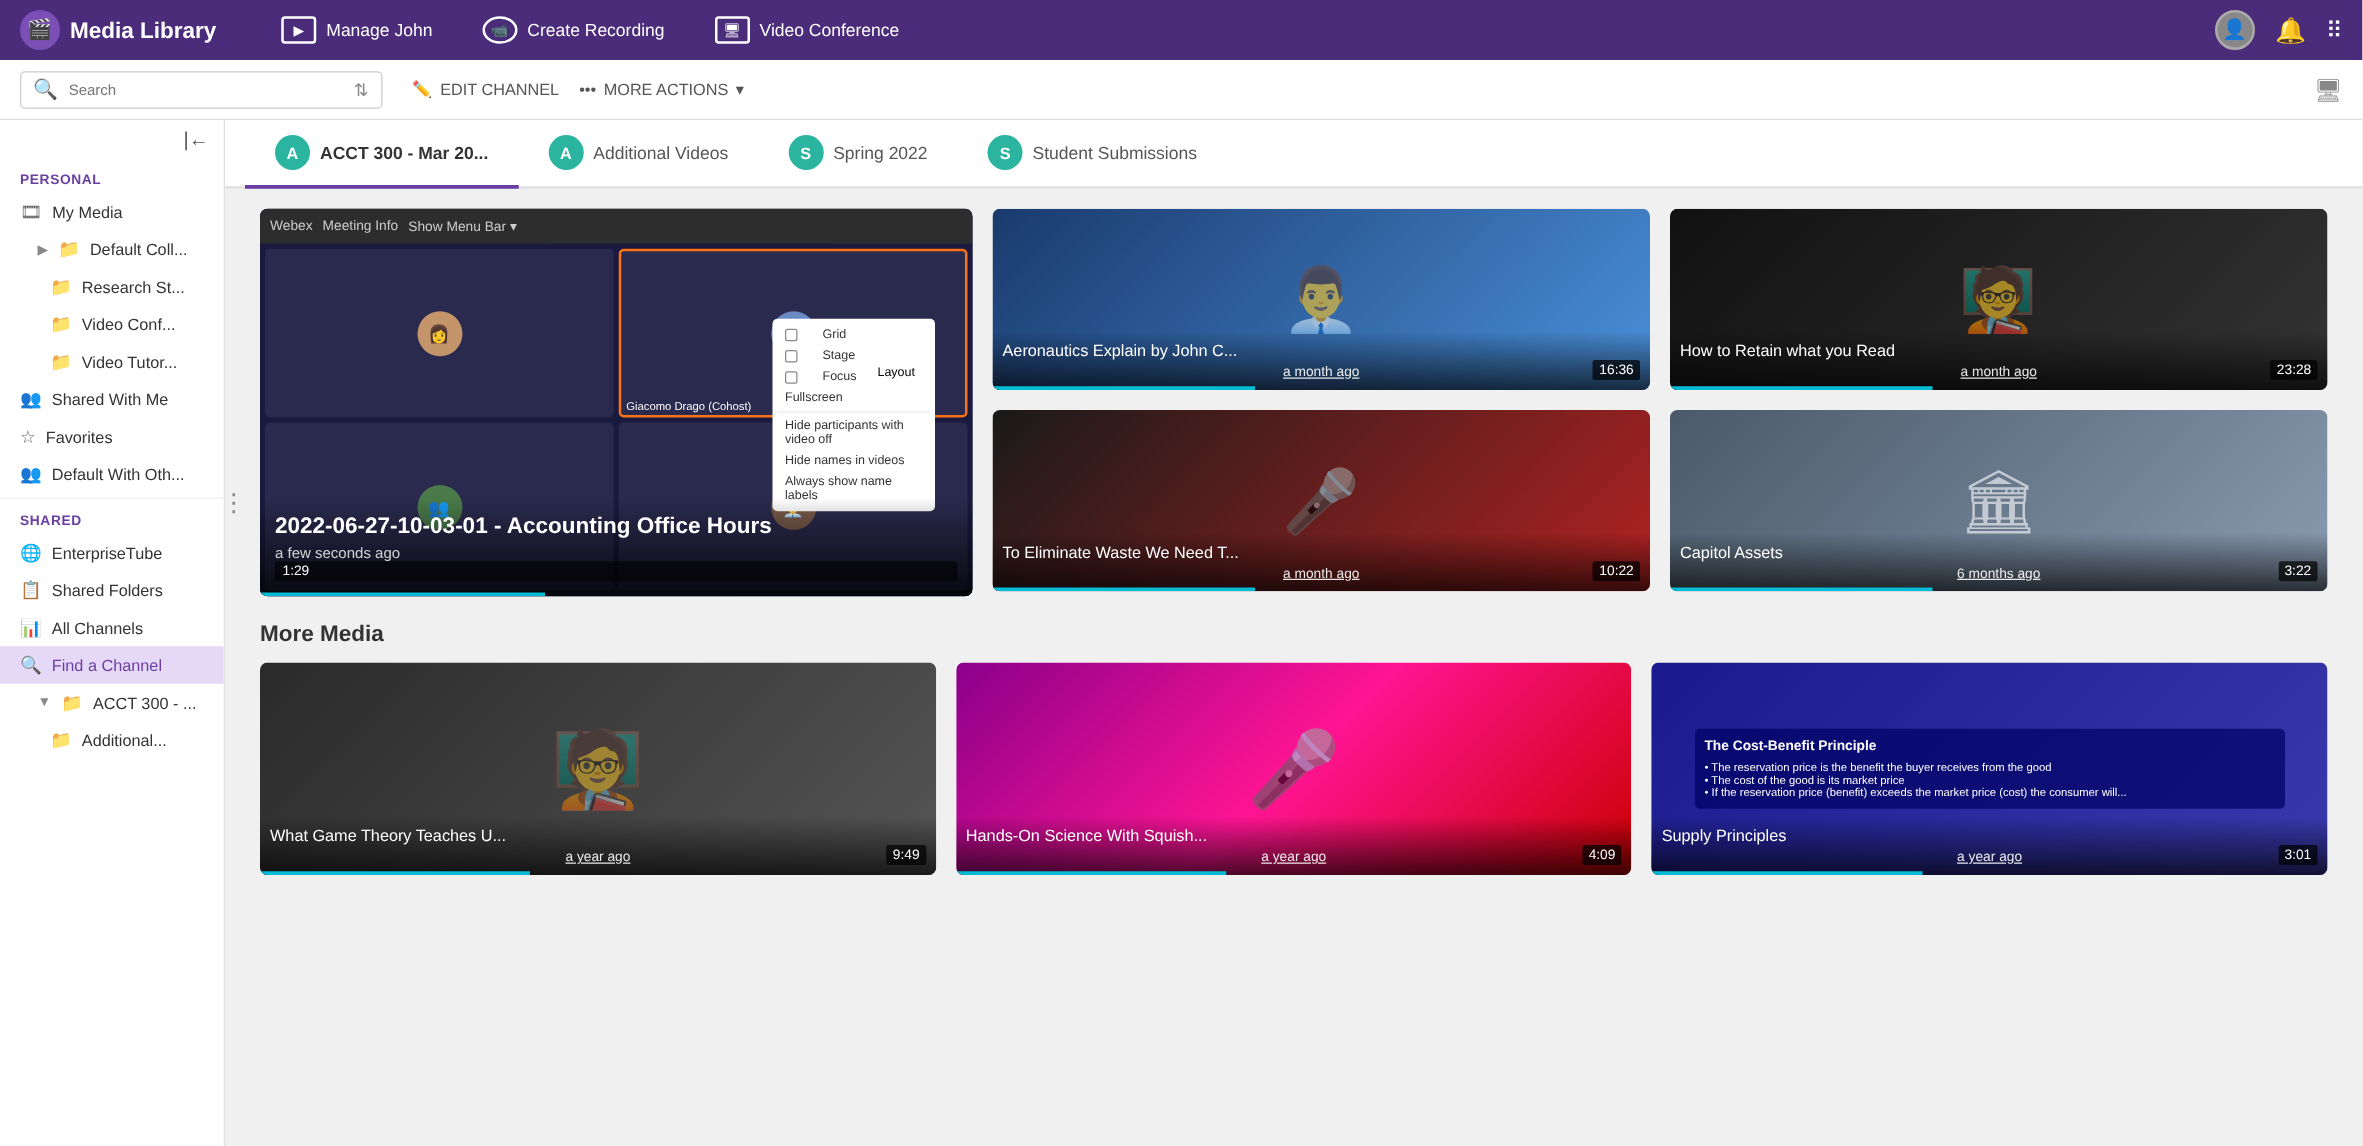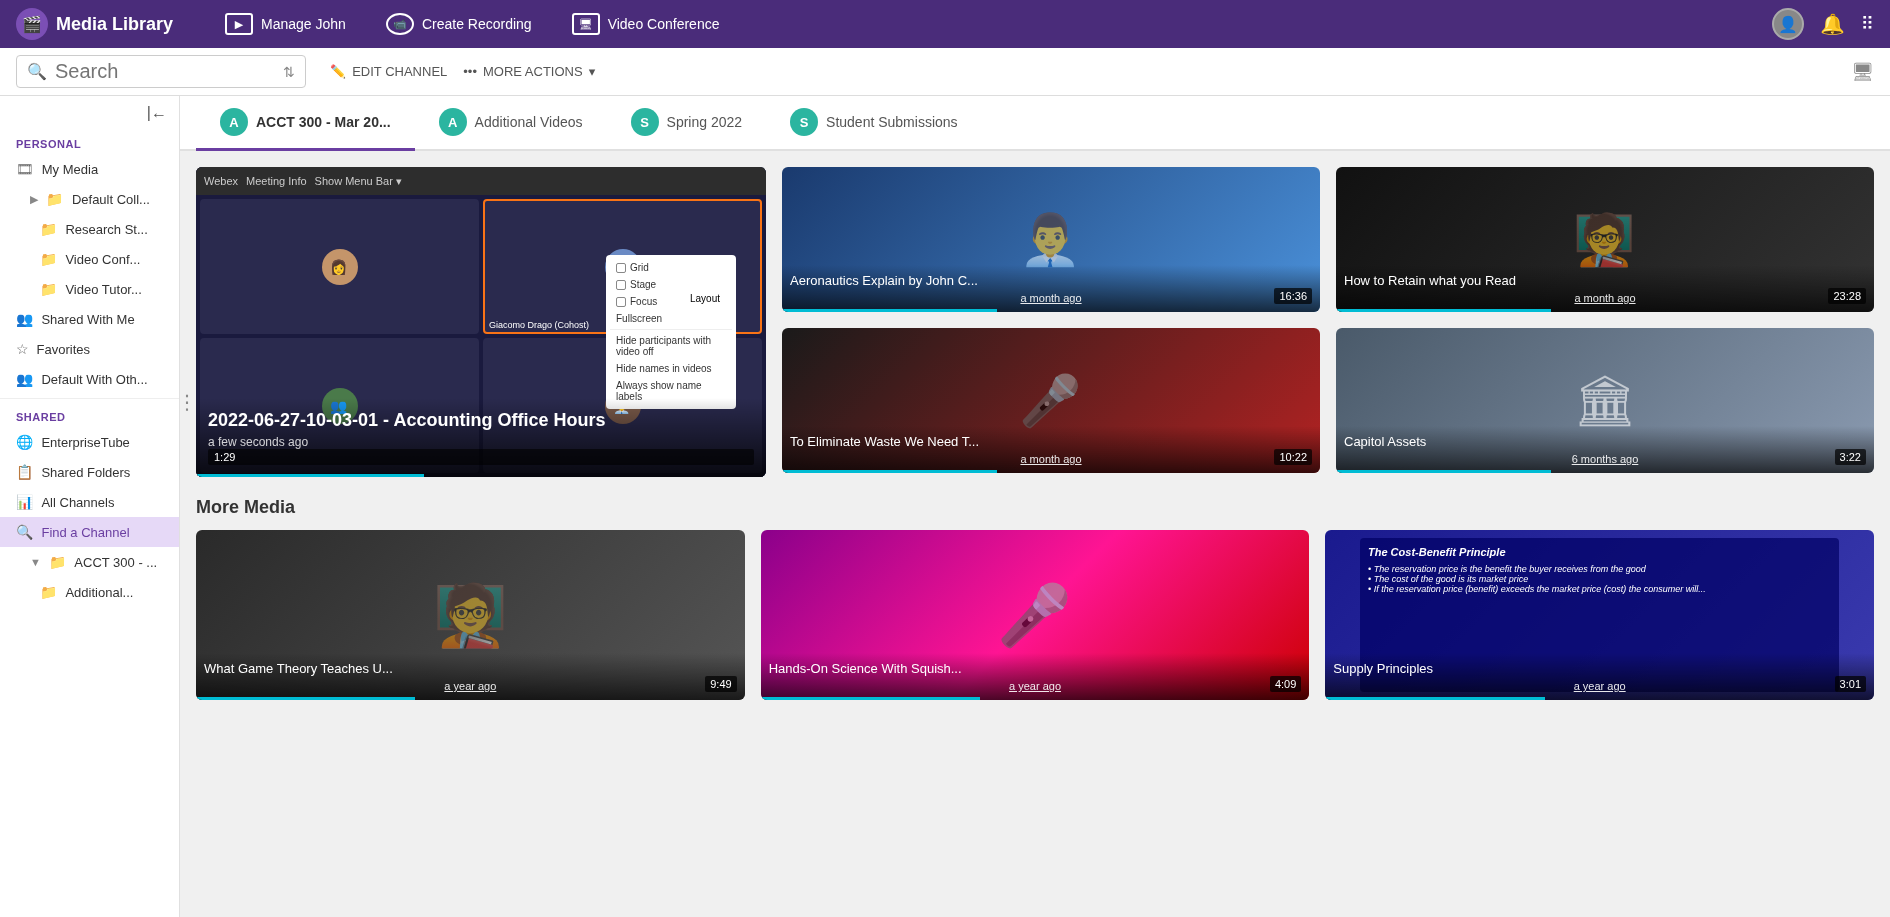--- a/index.html
+++ b/index.html
@@ -38,21 +38,21 @@
       background: white;
       display: flex;
       align-items: center;
       padding: 0 16px;
       gap: 16px;
       border-bottom: 1px solid #ddd;
     }
     .search-box {
       display: flex; align-items: center; border: 1px solid #ccc; border-radius: 4px; padding: 4px 10px; gap: 8px; width: 290px; background: white;
     }
-    .search-box input { border: none; outline: none; font-size: 20px; width: 220px; }
+    .search-box input { border: none; outline: none; font-size: 12px; width: 220px; }
     .search-box .filter-icon { color: #888; cursor: pointer; font-size: 14px; }
     .toolbar-actions { display: flex; align-items: center; gap: 16px; margin-left: 8px; }
     .edit-btn { display: flex; align-items: center; gap: 6px; color: #555; font-size: 13px; cursor: pointer; border: none; background: none; }
     .more-actions-btn { display: flex; align-items: center; gap: 6px; color: #555; font-size: 13px; cursor: pointer; border: none; background: none; }
     .toolbar-right { margin-left: auto; }
     .monitor-icon { color: #888; font-size: 18px; cursor: pointer; }
 
     
     .main-layout {
       display: flex;
@@ -103,21 +103,21 @@
     .tab {
       display: flex; align-items: center; gap: 8px; padding: 12px 24px; cursor: pointer; font-size: 14px; color: #555; border-bottom: 3px solid transparent; margin-bottom: -2px;
     }
     .tab.active { color: #333; border-bottom-color: #6a3ea1; font-weight: 600; }
     .tab .tab-avatar {
       width: 28px; height: 28px; border-radius: 50%; display: flex; align-items: center; justify-content: center; color: white; font-size: 13px; font-weight: bold;
     }
     .tab .tab-avatar.teal { background: #2bb5a0; }
 
     
-    .media-area { padding: 16px 16px; }
+    .media-area { padding: 16px 28px; }
 
     
     .three-dot-btn {
       position: absolute; left: 177px; top: 390px; background: none; border: none; cursor: pointer; color: #888; font-size: 20px; z-index: 10;
     }
 
     
     .media-grid-top {
       display: flex;
       gap: 16px;
@@ -183,21 +183,21 @@
     }
     .participant-box {
       background: #2a2a4e; border-radius: 4px; display: flex; align-items: center; justify-content: center; position: relative;
     }
     .participant-box.highlighted-box { border: 2px solid #f97316; }
     .participant-label { position: absolute; bottom: 2px; left: 4px; color: white; font-size: 9px; }
     .participant-avatar { width: 36px; height: 36px; border-radius: 50%; background: #888; display: flex; align-items: center; justify-content: center; color: white; font-size: 14px; overflow: hidden; }
     .webex-menu {
       width: 130px; background: white; border-radius: 4px; padding: 4px; font-size: 10px; position: absolute; right: 30px; top: 60px;
     }
-    .webex-menu-item { padding: 3px 6px; cursor: pointer; display: flex; align-items: center; gap: 4px; color: #333; }
+    .webex-menu-item { padding: 3px 6px; cursor: pointer; display: flex; align-items: center; gap: 20px; color: #333; }
     .webex-menu-checkbox { width: 10px; height: 10px; border: 1px solid #888; border-radius: 2px; }
     .main-thumb-overlay {
       position: absolute; bottom: 0; left: 0; right: 0;
       background: linear-gradient(transparent, rgba(0,0,0,0.8));
       padding: 12px;
     }
     .main-thumb-title { color: white; font-size: 18px; font-weight: bold; }
     .main-thumb-meta { color: rgba(255,255,255,0.8); font-size: 12px; margin-top: 4px; display: flex; justify-content: space-between; flex-direction: column; }
     .main-duration { background: rgba(0,0,0,0.6); color: white; font-size: 11px; padding: 2px 6px; border-radius: 2px; }
 
@@ -537,21 +537,21 @@
               <div class="thumb-title">Hands-On Science With Squish...</div>
               <div class="thumb-meta">
                 <span>a year ago</span>
               </div>
             </div>
             <div class="thumb-duration">4:09</div>
             <div class="thumb-bar"></div>
           </div>
 
           <div class="more-thumb">
-            <div style="width:100%;height:100%;display:flex;justify-content:center;background:linear-gradient(135deg,#1a1a8e,#3a3aae); padding:8px;font-style:italic;">
+            <div style="width:100%;height:100%;display:flex;align-items:center;justify-content:center;background:linear-gradient(135deg,#1a1a8e,#3a3aae); padding:8px;">
               <div style="color:white; font-size:9px; text-align:left; background:rgba(0,0,100,0.7); padding:8px; border-radius:4px; width:90%;">
                 <div style="font-size:11px;font-weight:bold;margin-bottom:6px;">The Cost-Benefit Principle</div>
                 <div>• The reservation price is the benefit the buyer receives from the good</div>
                 <div>• The cost of the good is its market price</div>
                 <div>• If the reservation price (benefit) exceeds the market price (cost) the consumer will...</div>
               </div>
             </div>
             <div class="thumb-overlay">
               <div class="thumb-title">Supply Principles</div>
               <div class="thumb-meta">

